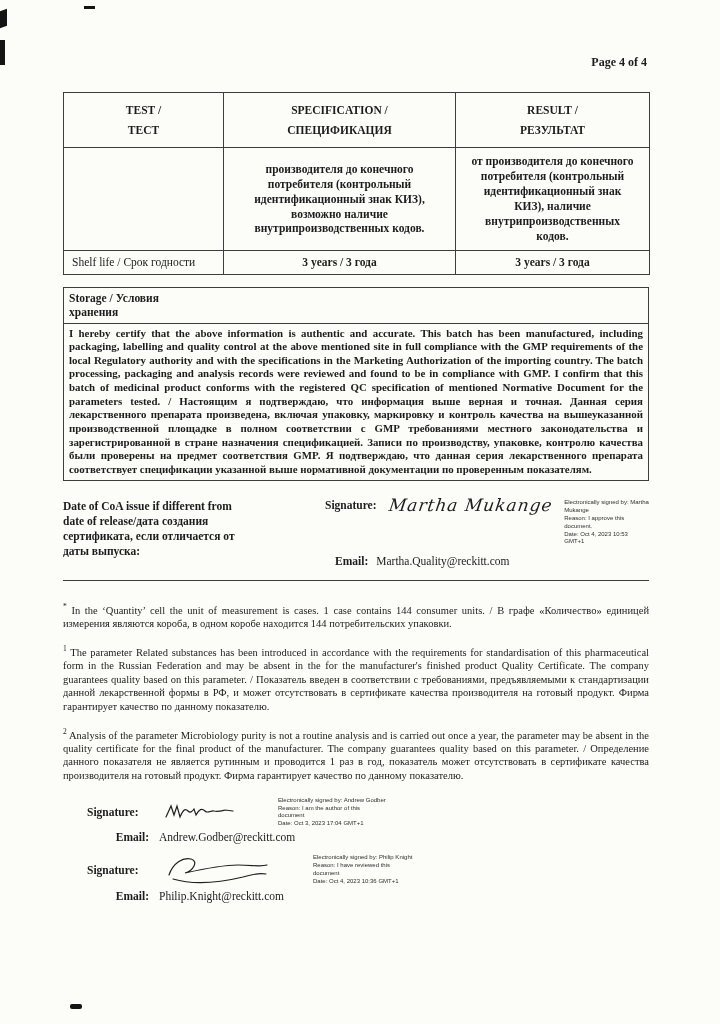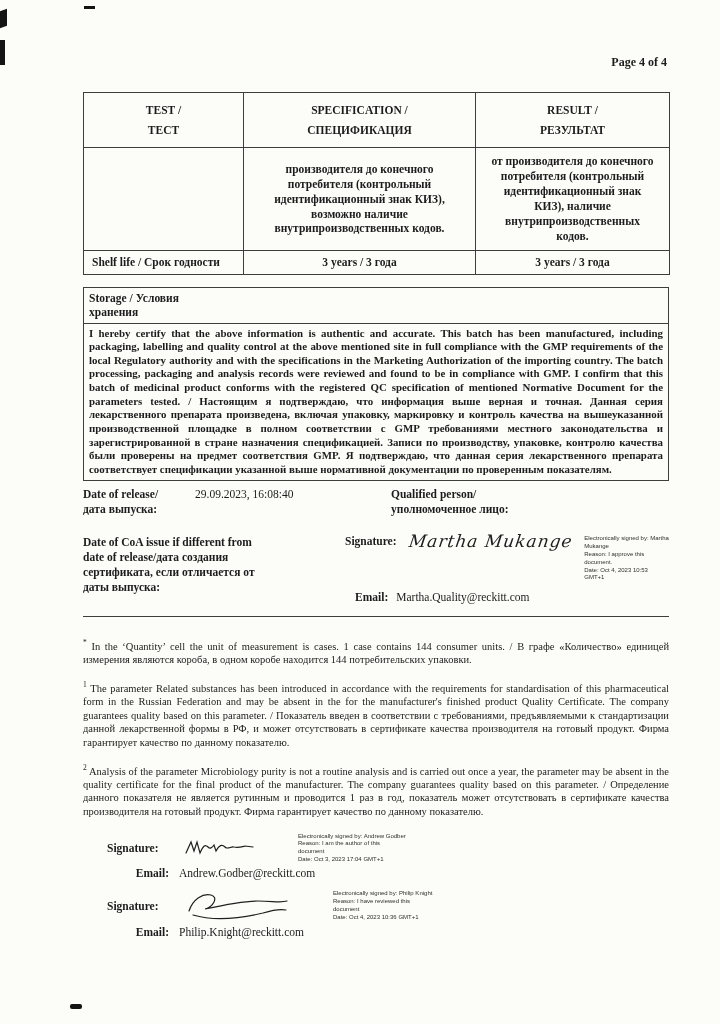--- a/index.html
+++ b/index.html
@@ -2,41 +2,41 @@
 <html><head>
 <meta charset="utf-8">
 <style>
   * { margin:0; padding:0; box-sizing:border-box; }
   html,body { background:#e9e9e6; }
   .page {
     position:relative; width:720px; height:1024px; margin:0 auto;
     background:#fcfcf9; color:#1c1c1c; overflow:hidden;
     font-family:"Liberation Serif","DejaVu Serif",serif;
   }
-  .content { position:absolute; left:83px; top:55px; width:586px; }
+  .content { position:absolute; left:63px; top:55px; width:586px; }
   .pre { white-space:pre-line; }
   .bold { font-weight:bold; }
 
   .artifact { position:absolute; background:#141414; }
   .a1 { left:0; top:10px; width:7px; height:17px; transform:skewY(-18deg); }
   .a2 { left:0; top:40px; width:5px; height:25px; }
   .a3 { left:84px; top:6px; width:11px; height:3px; }
   .a4 { left:70px; top:1004px; width:12px; height:5px; border-radius:2px; }
 
   .page-number { text-align:right; font-weight:bold; font-size:12px; margin-bottom:22px; padding-right:2px; }
 
   table.spec-table { width:100%; border-collapse:collapse; font-size:11.5px; table-layout:fixed; }
   .spec-table col.c-test { width:160px; }
   .spec-table col.c-spec { width:232px; }
   .spec-table col.c-result { width:194px; }
   .spec-table th, .spec-table td { border:1px solid #3d3d3d; vertical-align:middle; }
   .spec-table th { font-weight:bold; text-align:center; padding:7px 6px; line-height:1.75;margin-top:40px; }
   .cell-spec, .cell-result { text-align:center; font-weight:bold; padding:6px 14px; line-height:1.3; }
   .row-shelf td { padding:4px 8px; }
-  .cell-test { font-weight:bold; text-align:left; padding:4px 8px; }
+  .cell-test { font-weight:normal; text-align:left; padding:4px 8px; }
   .row-shelf .cell-spec, .row-shelf .cell-result { padding:4px 8px; }
 
   .info-box { border:1px solid #3d3d3d; margin-top:12px; font-size:11.5px; }
   .info-row { display:flex; border-bottom:1px solid #3d3d3d; }
   .info-label { width:106px; padding:3px 4px 3px 5px; font-weight:bold; line-height:1.25; flex:none; }
   .info-value { flex:1; padding:3px 7px; font-weight:bold; line-height:1.3; display:flex; align-items:center; }
   .certification { padding:3px 5px 4px; text-align:justify; font-weight:bold; font-size:10.9px; line-height:1.25; }
 
   .release-row { display:flex; margin-top:6px; font-size:11.5px; }
   .release-label { width:108px; font-weight:bold; line-height:1.3; flex:none; }
@@ -112,27 +112,20 @@
       </tbody>
     </table>
 
     <div class="info-box">
       <div class="info-row">
         <div class="info-label">Storage / Условия хранения</div>
       </div>
       <p class="certification">I hereby certify that the above information is authentic and accurate. This batch has been manufactured, including packaging, labelling and quality control at the above mentioned site in full compliance with the GMP requirements of the local Regulatory authority and with the specifications in the Marketing Authorization of the importing country. The batch processing, packaging and analysis records were reviewed and found to be in compliance with GMP. I confirm that this batch of medicinal product conforms with the registered QC specification of mentioned Normative Document for the parameters tested. / Настоящим я подтверждаю, что информация выше верная и точная. Данная серия лекарственного препарата произведена, включая упаковку, маркировку и контроль качества на вышеуказанной производственной площадке в полном соответствии с GMP требованиями местного законодательства и зарегистрированной в стране назначения спецификацией. Записи по производству, упаковке, контролю качества были проверены на предмет соответствия GMP. Я подтверждаю, что данная серия лекарственного препарата соответствует спецификации указанной выше нормативной документации по проверенным показателям.</p>
     </div>
 
-    <div class="release-row">
-      <div class="release-label pre">Date of release/
-дата выпуска:</div>
-      <div class="release-value">29.09.2023, 16:08:40</div>
-      <div class="qp-label pre">Qualified person/
-уполномоченное лицо:</div>
-    </div>
 
     <div class="coa-row">
       <div class="coa-label">Date of CoA issue if different from date of release/дата создания сертификата, если отличается от даты выпуска:</div>
       <div class="coa-right">
         <div class="sig-line">
           <span class="bold">Signature:</span>
           <span class="handwritten">Martha Mukange</span>
           <span class="esign pre">Electronically signed by: Martha
 Mukange
 Reason: I approve this document.

